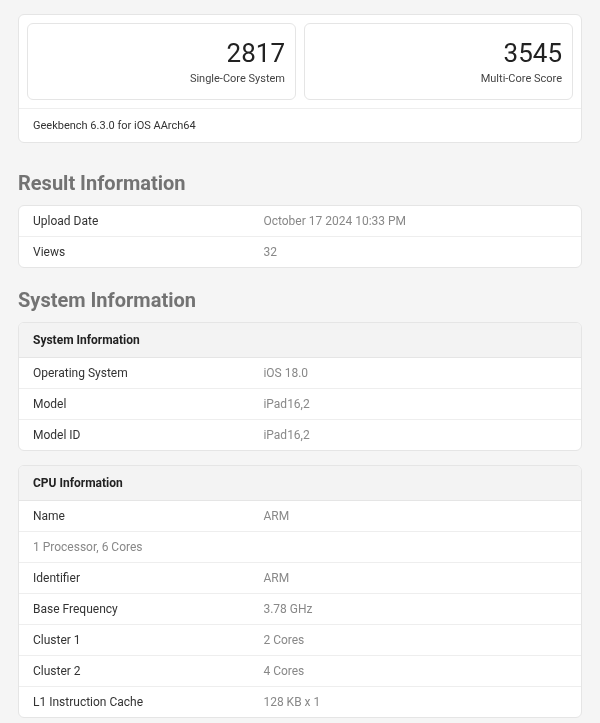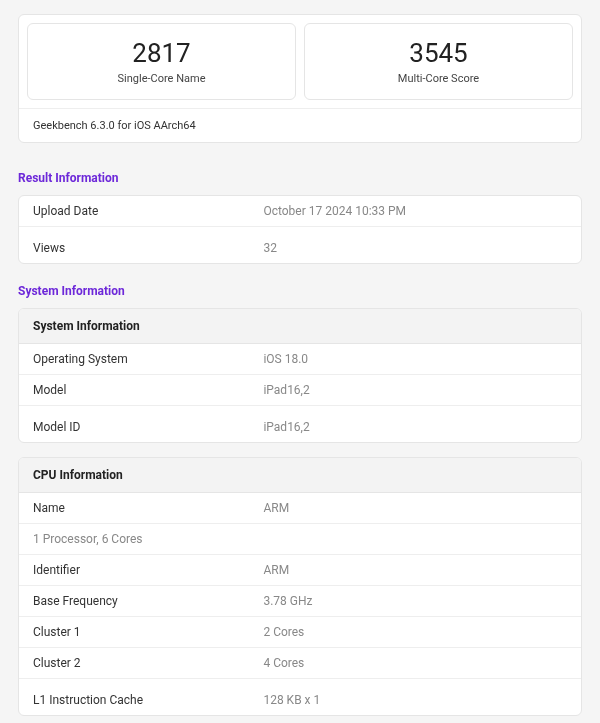--- a/index.html
+++ b/index.html
@@ -17,21 +17,21 @@
     .scores-wrapper {
       margin-bottom: 28px;
     }
     .scores-row {
       display: flex;
       padding: 8px;
       gap: 8px;
     }
     .score-box {
       flex: 1;
-      text-align: center;
+      text-align: right;
       padding: 14px 10px 14px;
       border: 1px solid #e5e5e5;
       border-radius: 6px;
     }
     .score-value {
       font-size: 26px;
       font-weight: 400;
       color: #222;
       margin-bottom: 4px;
     }
@@ -39,23 +39,23 @@
       font-size: 11px;
       color: #444;
     }
     .version-row {
       padding: 10px 14px;
       font-size: 11px;
       color: #333;
       border-top: 1px solid #eee;
     }
     .section-title {
-      font-size: 12px;
+      font-size: 20px;
       font-weight: 700;
-      color: #6d28d9;
+      color: #737373;
       margin-bottom: 10px;
     }
     .section-block {
       margin-bottom: 20px;
     }
     .info-table {
       width: 100%;
       overflow: hidden;
     }
     .info-header {
@@ -66,42 +66,41 @@
       color: #222;
       border-bottom: 1px solid #e5e5e5;
     }
     .info-row {
       display: flex;
       border-bottom: 1px solid #eee;
       font-size: 12px;
     }
     .info-row:last-child {
       border-bottom: none;
-      margin-top: 6px;
     }
     .info-label {
       width: 41%;
       padding: 8px 14px;
       color: #333;
     }
     .info-value {
       flex: 1;
       padding: 8px 14px;
       color: #888;
     }
     .tables-group { margin-bottom: 14px; }
   </style>
 </head>
 <body>
 
 <div class="card scores-wrapper">
   <div class="scores-row">
     <div class="score-box">
       <div class="score-value">2817</div>
-      <div class="score-label">Single-Core Name</div>
+      <div class="score-label">Single-Core System</div>
     </div>
     <div class="score-box">
       <div class="score-value">3545</div>
       <div class="score-label">Multi-Core Score</div>
     </div>
   </div>
   <div class="version-row">Geekbench 6.3.0 for iOS AArch64</div>
 </div>
 
 <div class="section-block">

